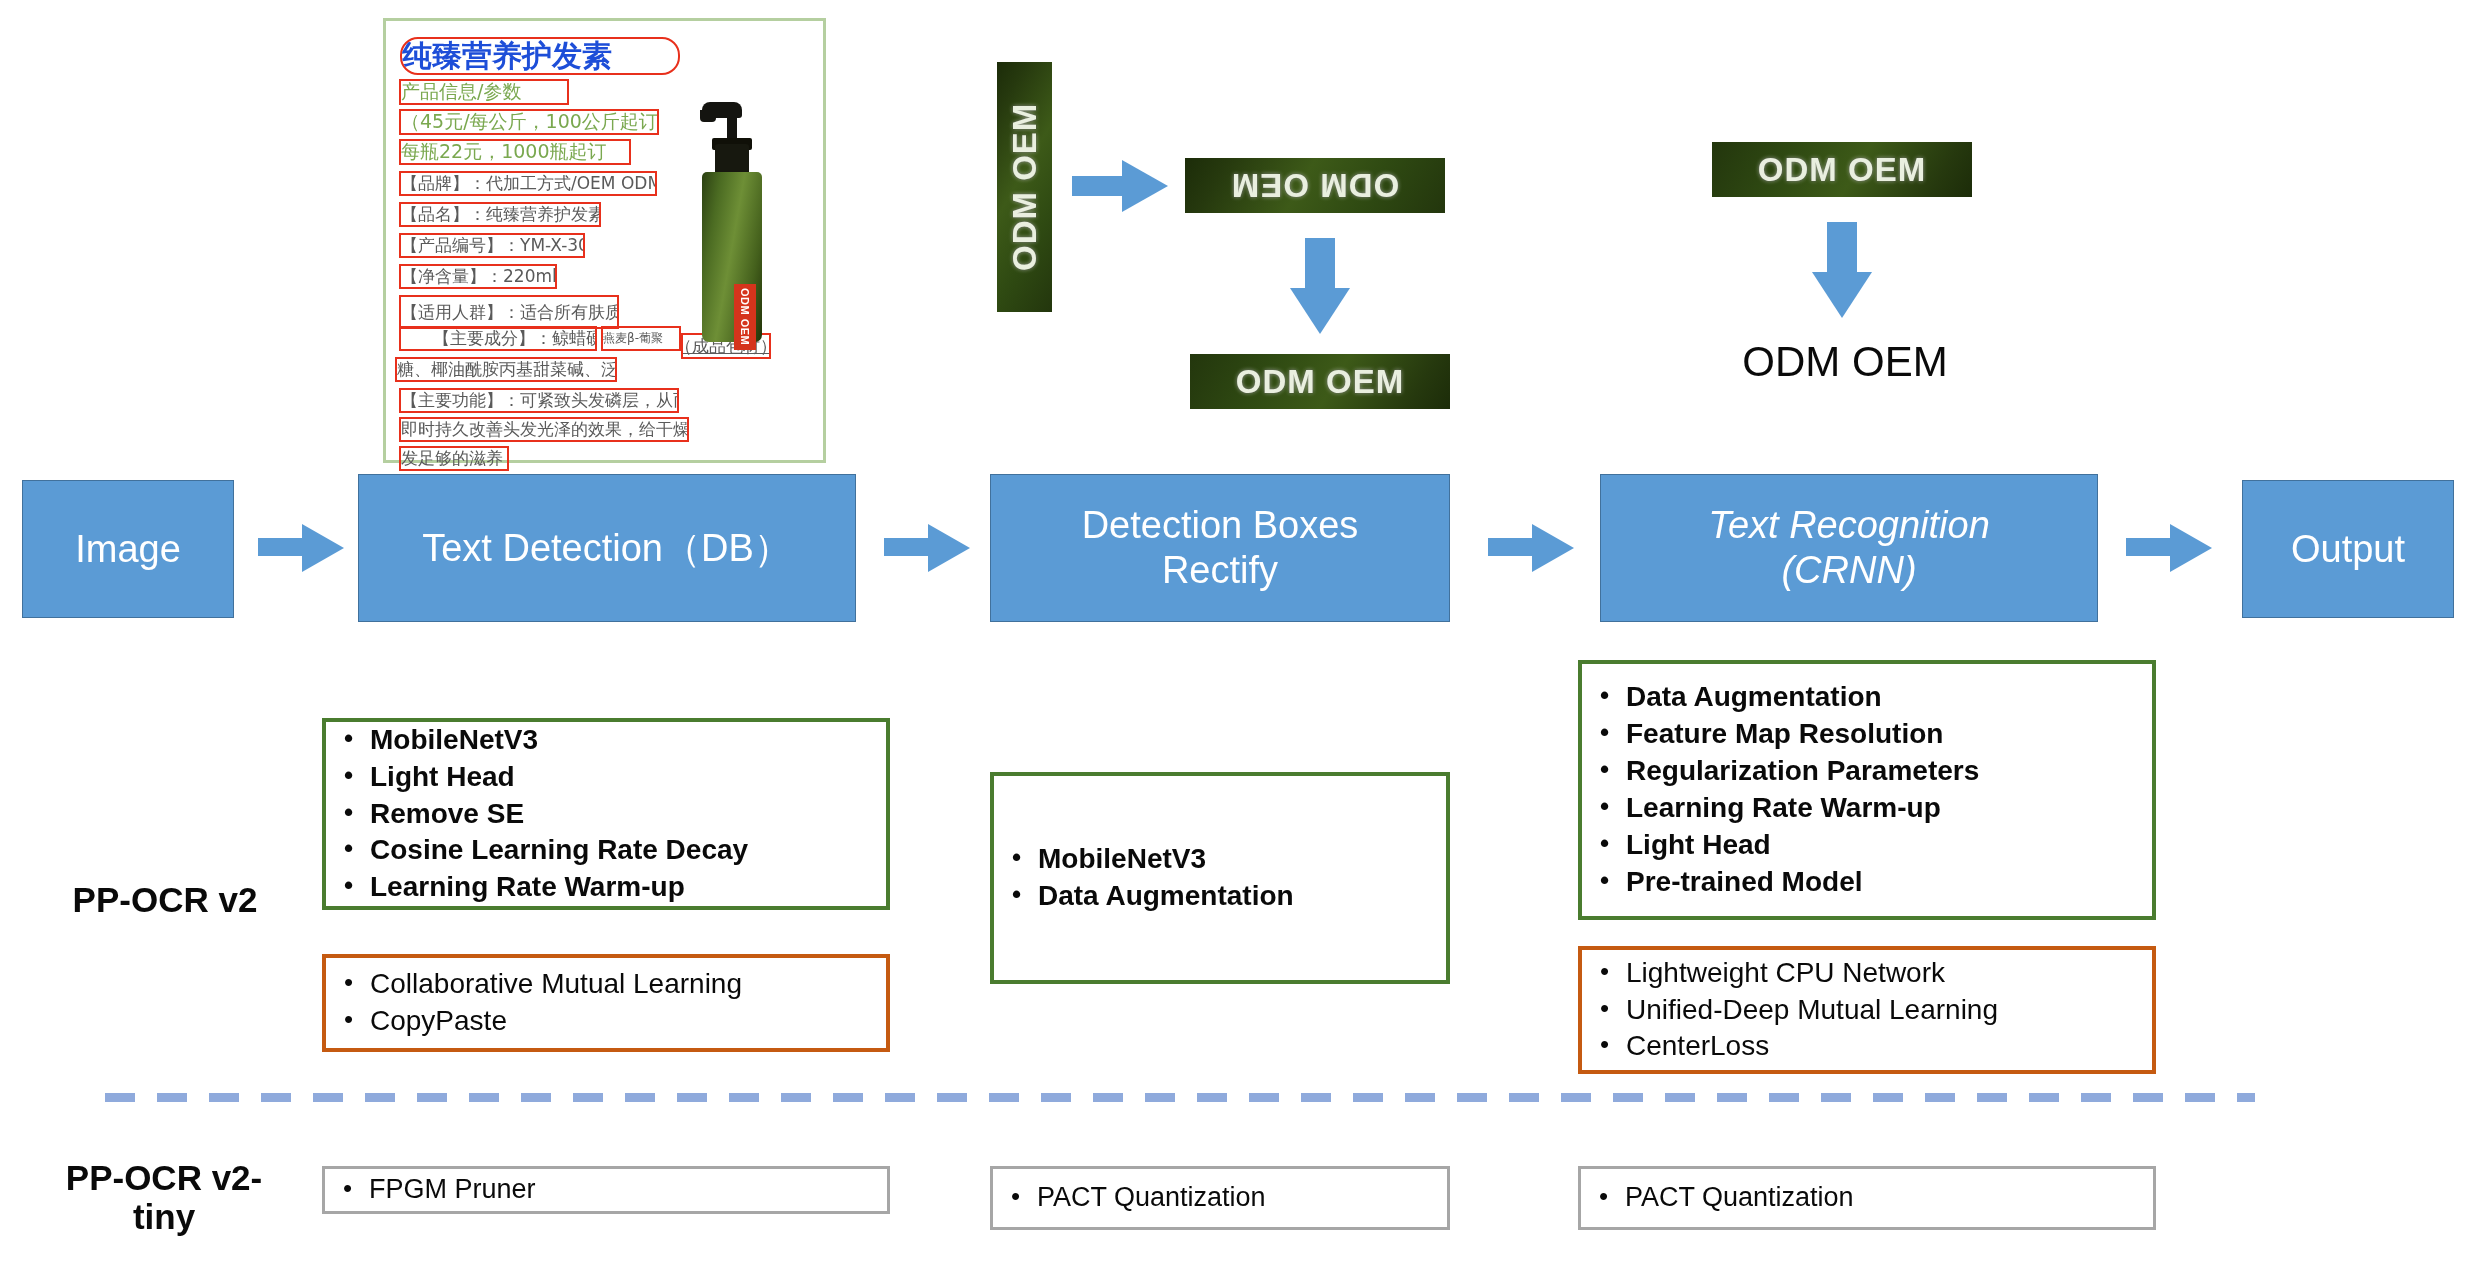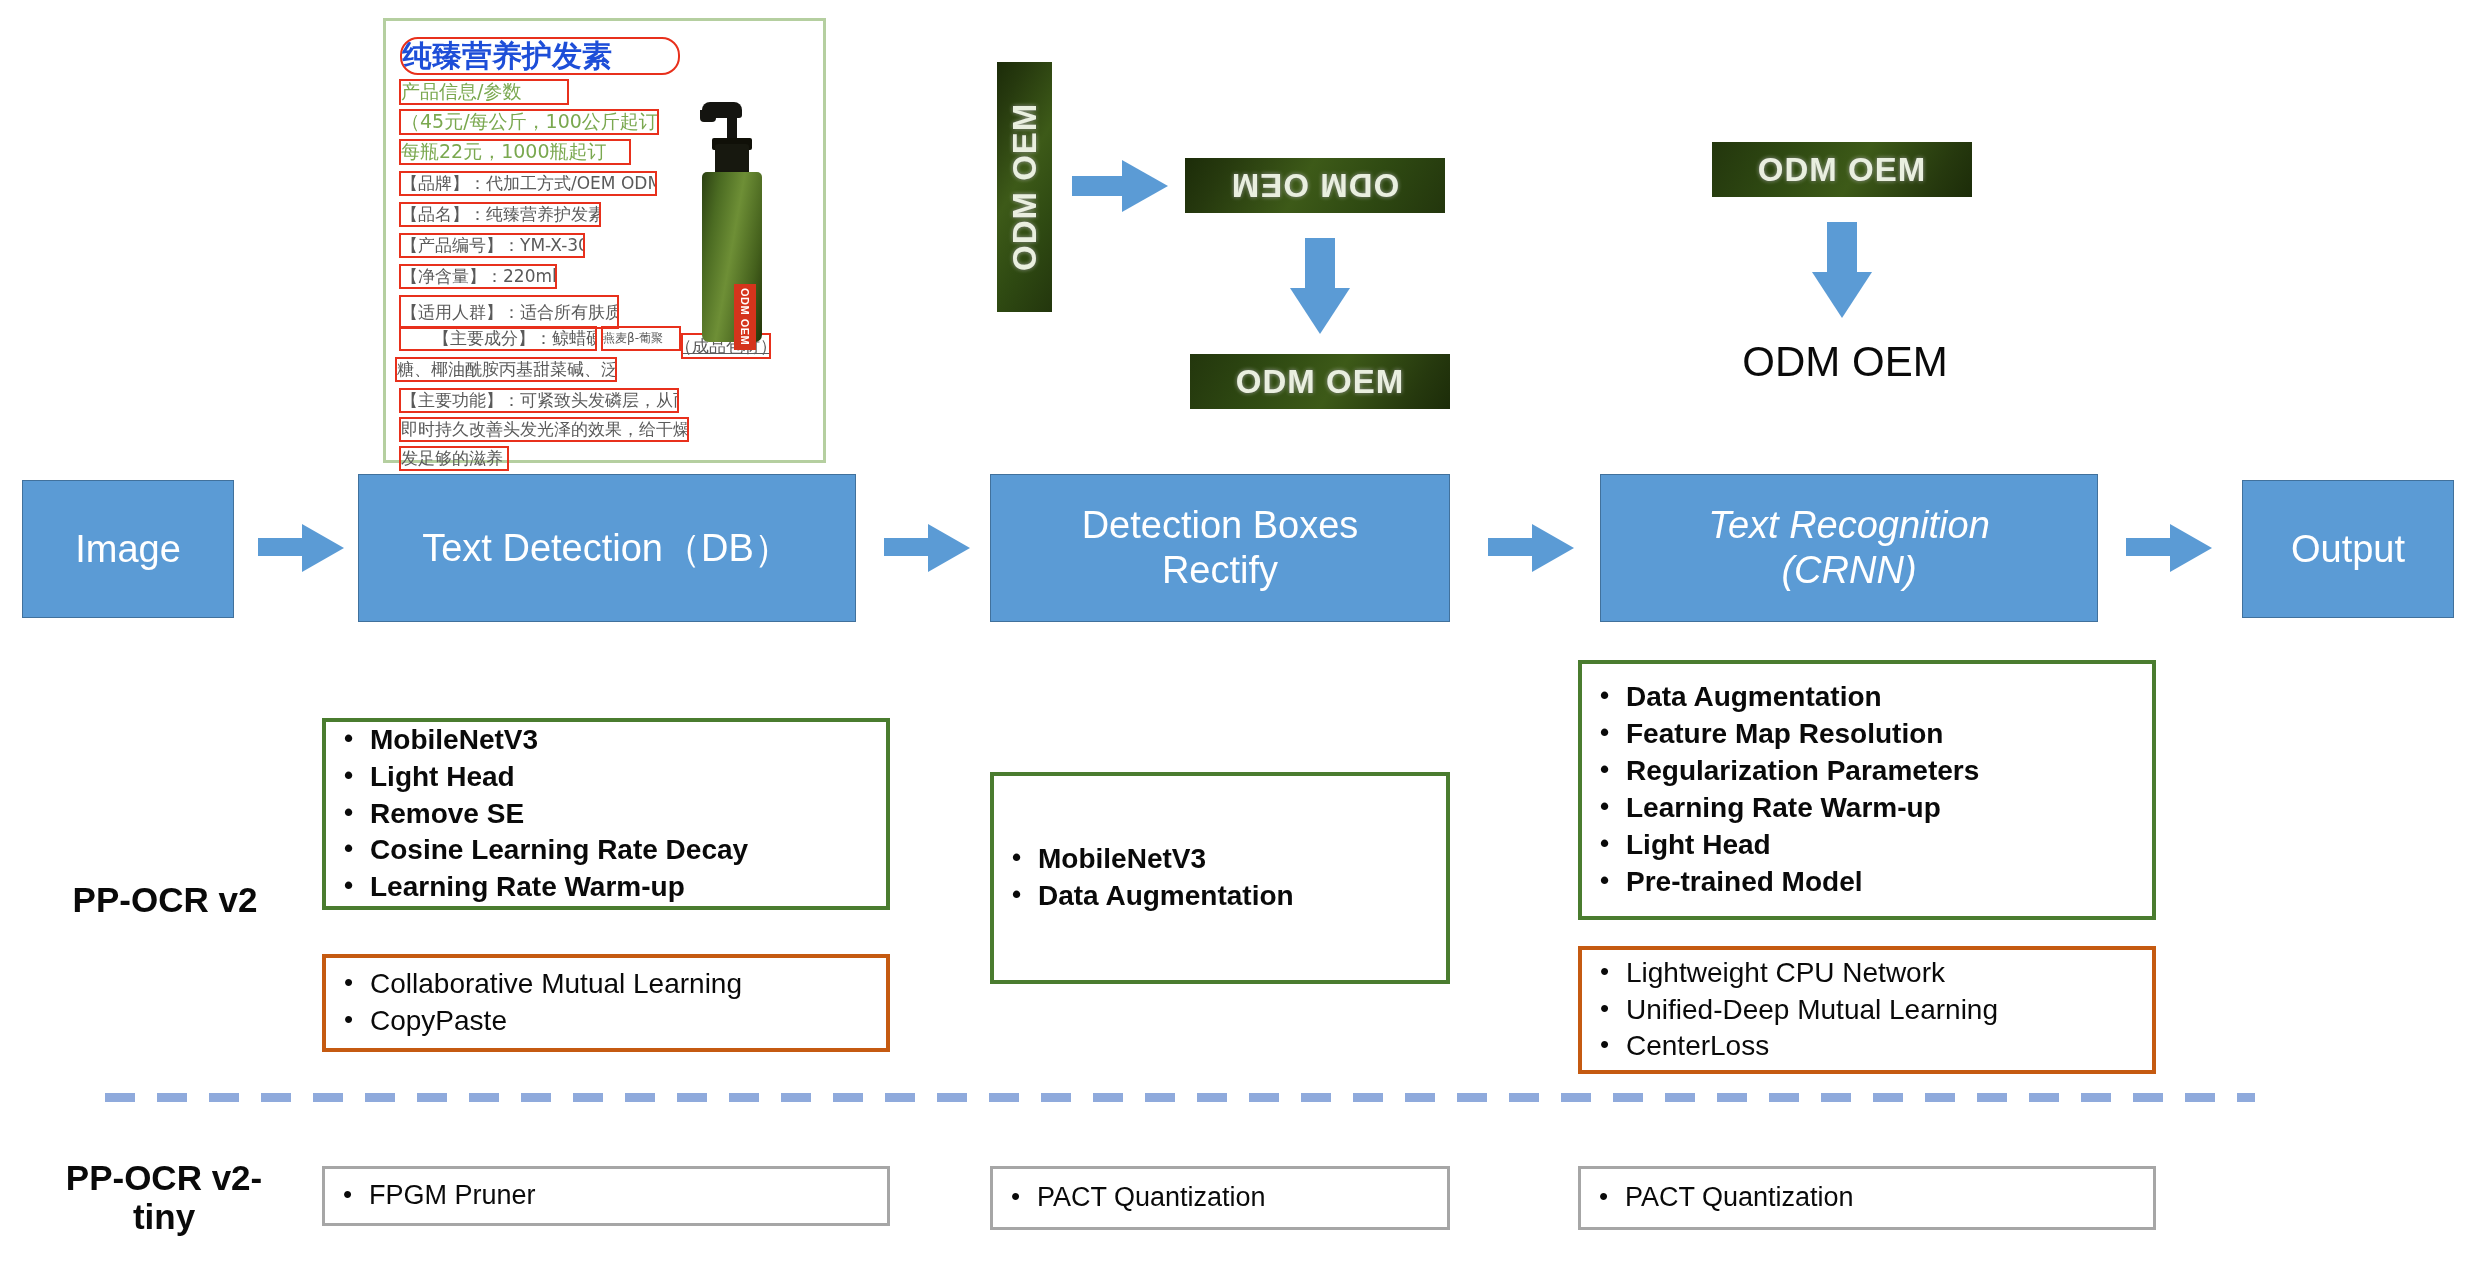--- a/index.html
+++ b/index.html
@@ -106,21 +106,21 @@
     white-space:nowrap;
   }
   .feat-box li::before{
     content:"\2022";position:absolute;left:-26px;top:-1px;font-size:26px;color:#0a0a0a;
   }
   #feat-det-green{left:322px;top:718px;width:568px;height:192px;}
   #feat-det-orange{left:322px;top:954px;width:568px;height:98px;}
   #feat-rect-green{left:990px;top:772px;width:460px;height:212px;}
   #feat-rec-green{left:1578px;top:660px;width:578px;height:260px;}
   #feat-rec-orange{left:1578px;top:946px;width:578px;height:128px;}
-  #tiny-det{left:322px;top:1166px;width:568px;height:60px;}
+  #tiny-det{left:322px;top:1166px;width:568px;height:48px;}
   #tiny-rect{left:990px;top:1166px;width:460px;height:64px;}
   #tiny-rec{left:1578px;top:1166px;width:578px;height:64px;}
   .feat-box.gray li{font-size:27px;}
 
   
   .row-label{
     position:absolute;color:#0a0a0a;font-weight:bold;
     font-family:"Liberation Sans",sans-serif;text-align:center;line-height:1.12;
   }
   #label-v2{left:40px;top:880px;width:250px;font-size:35px;}

